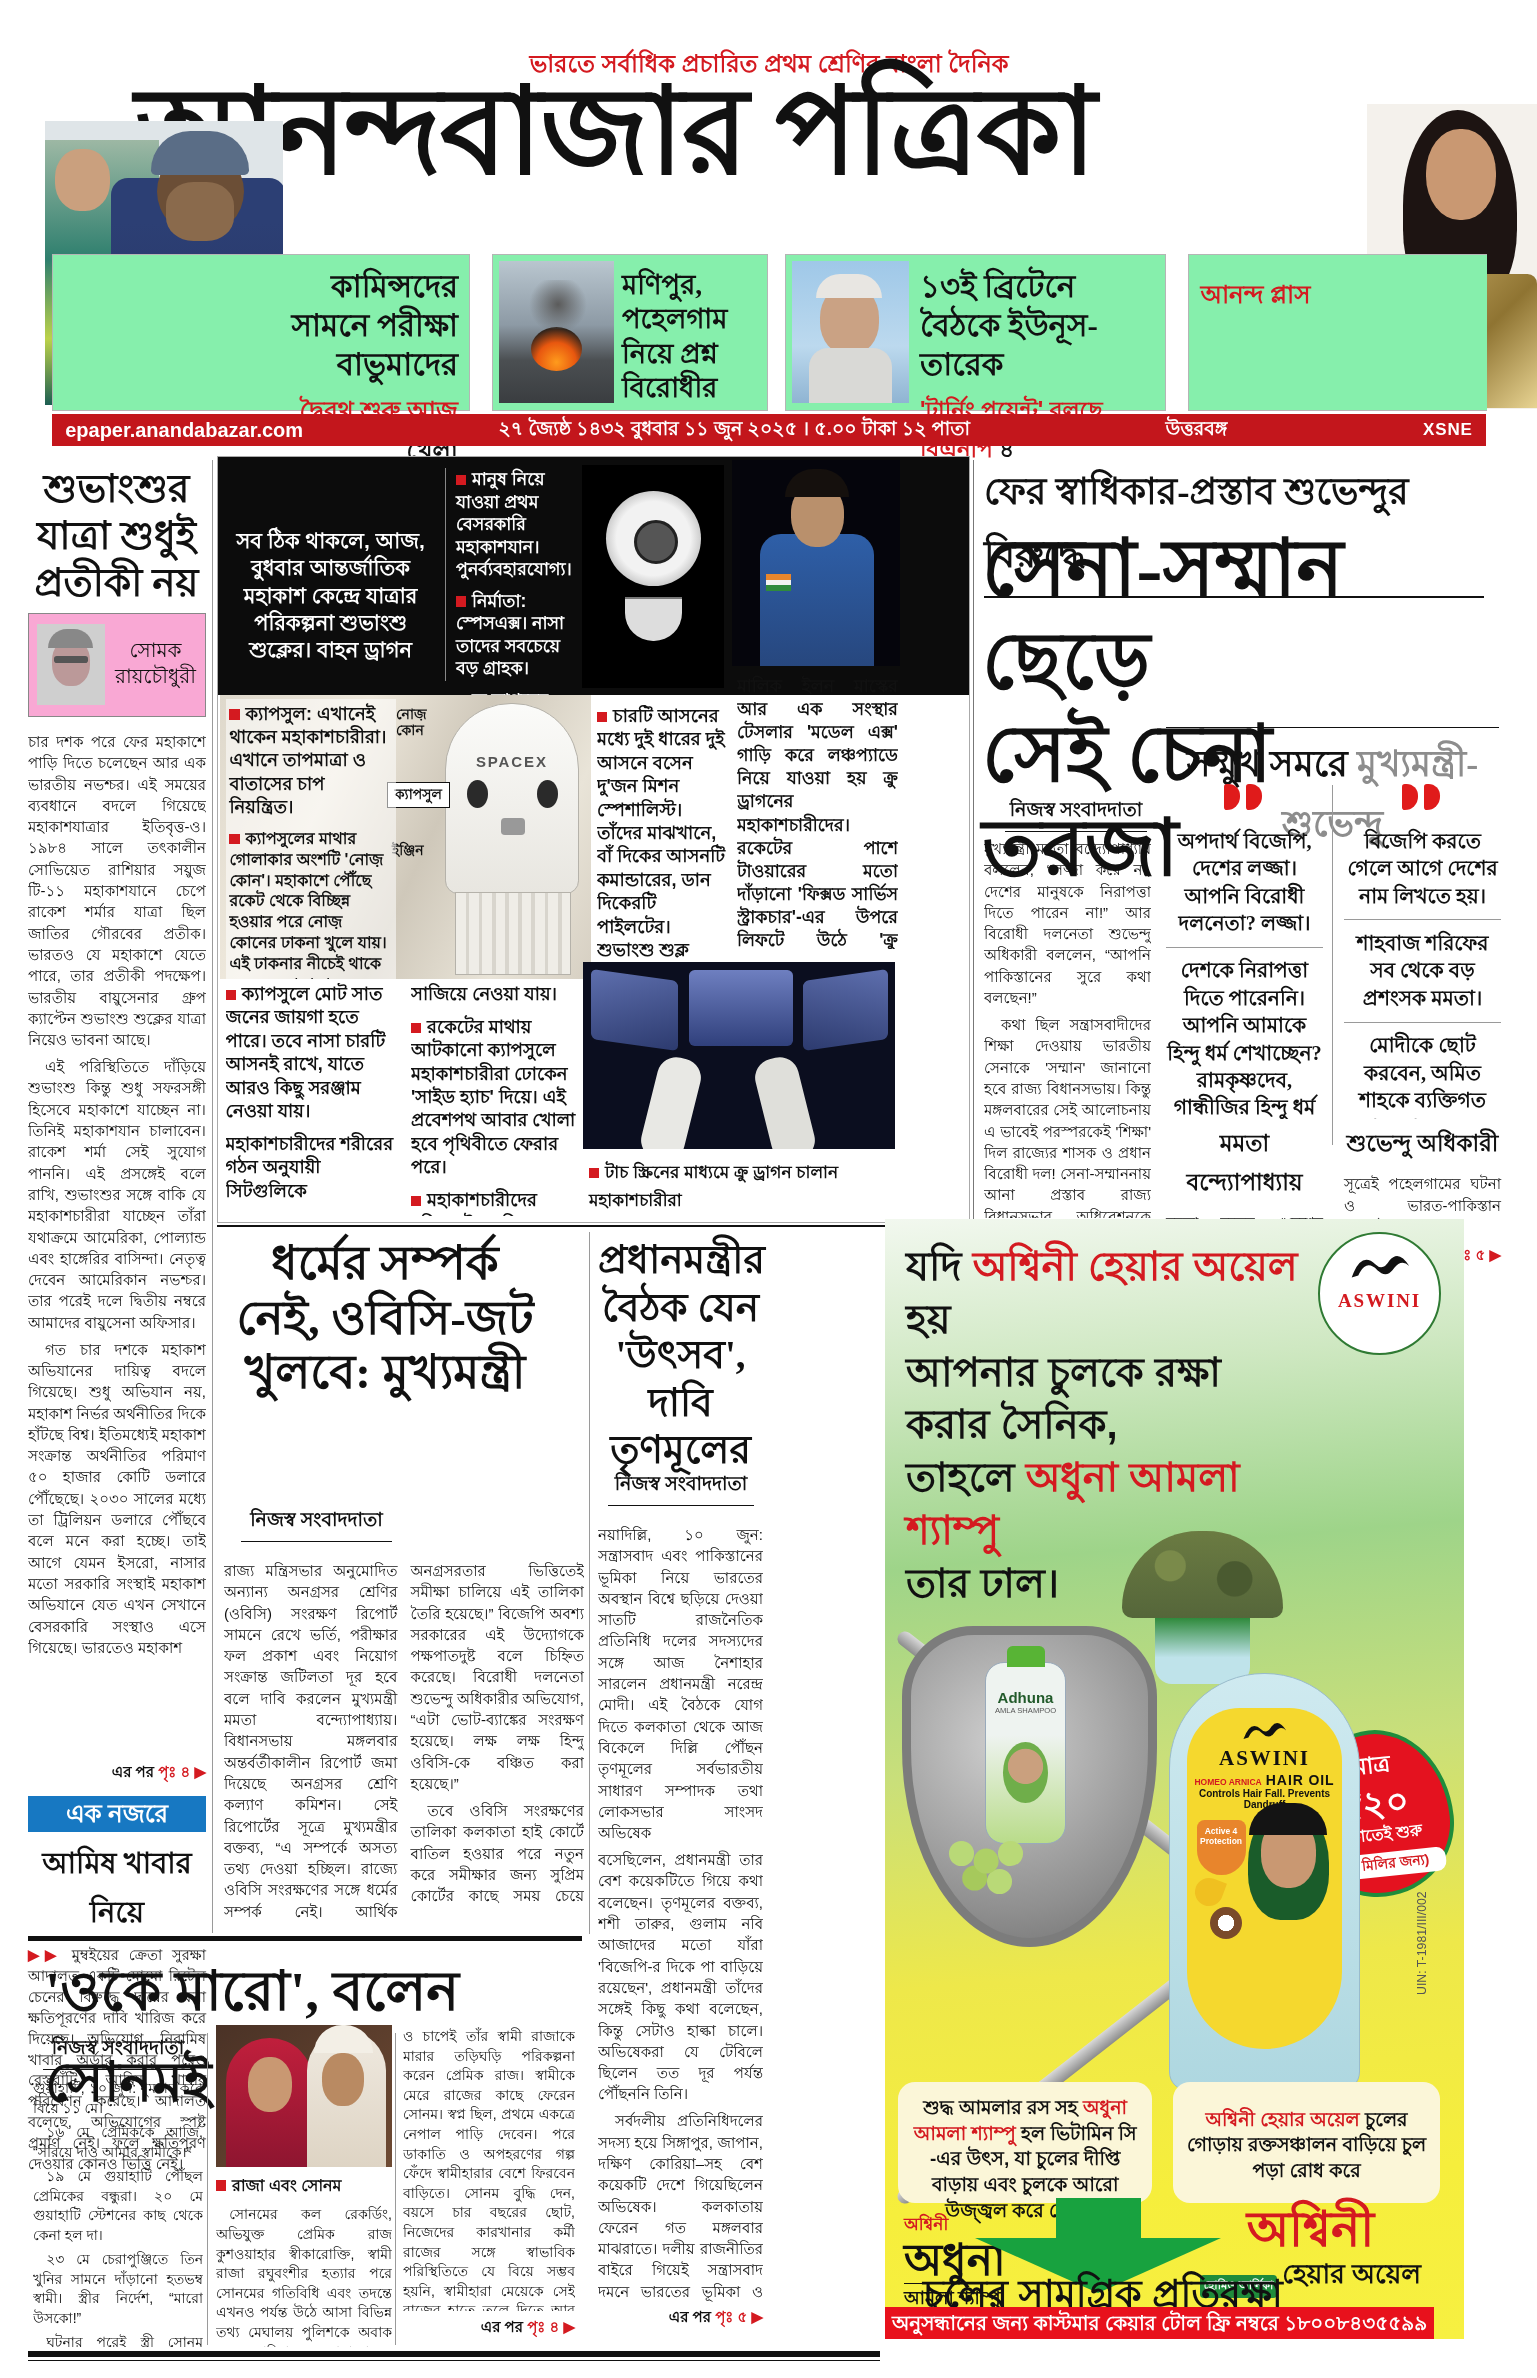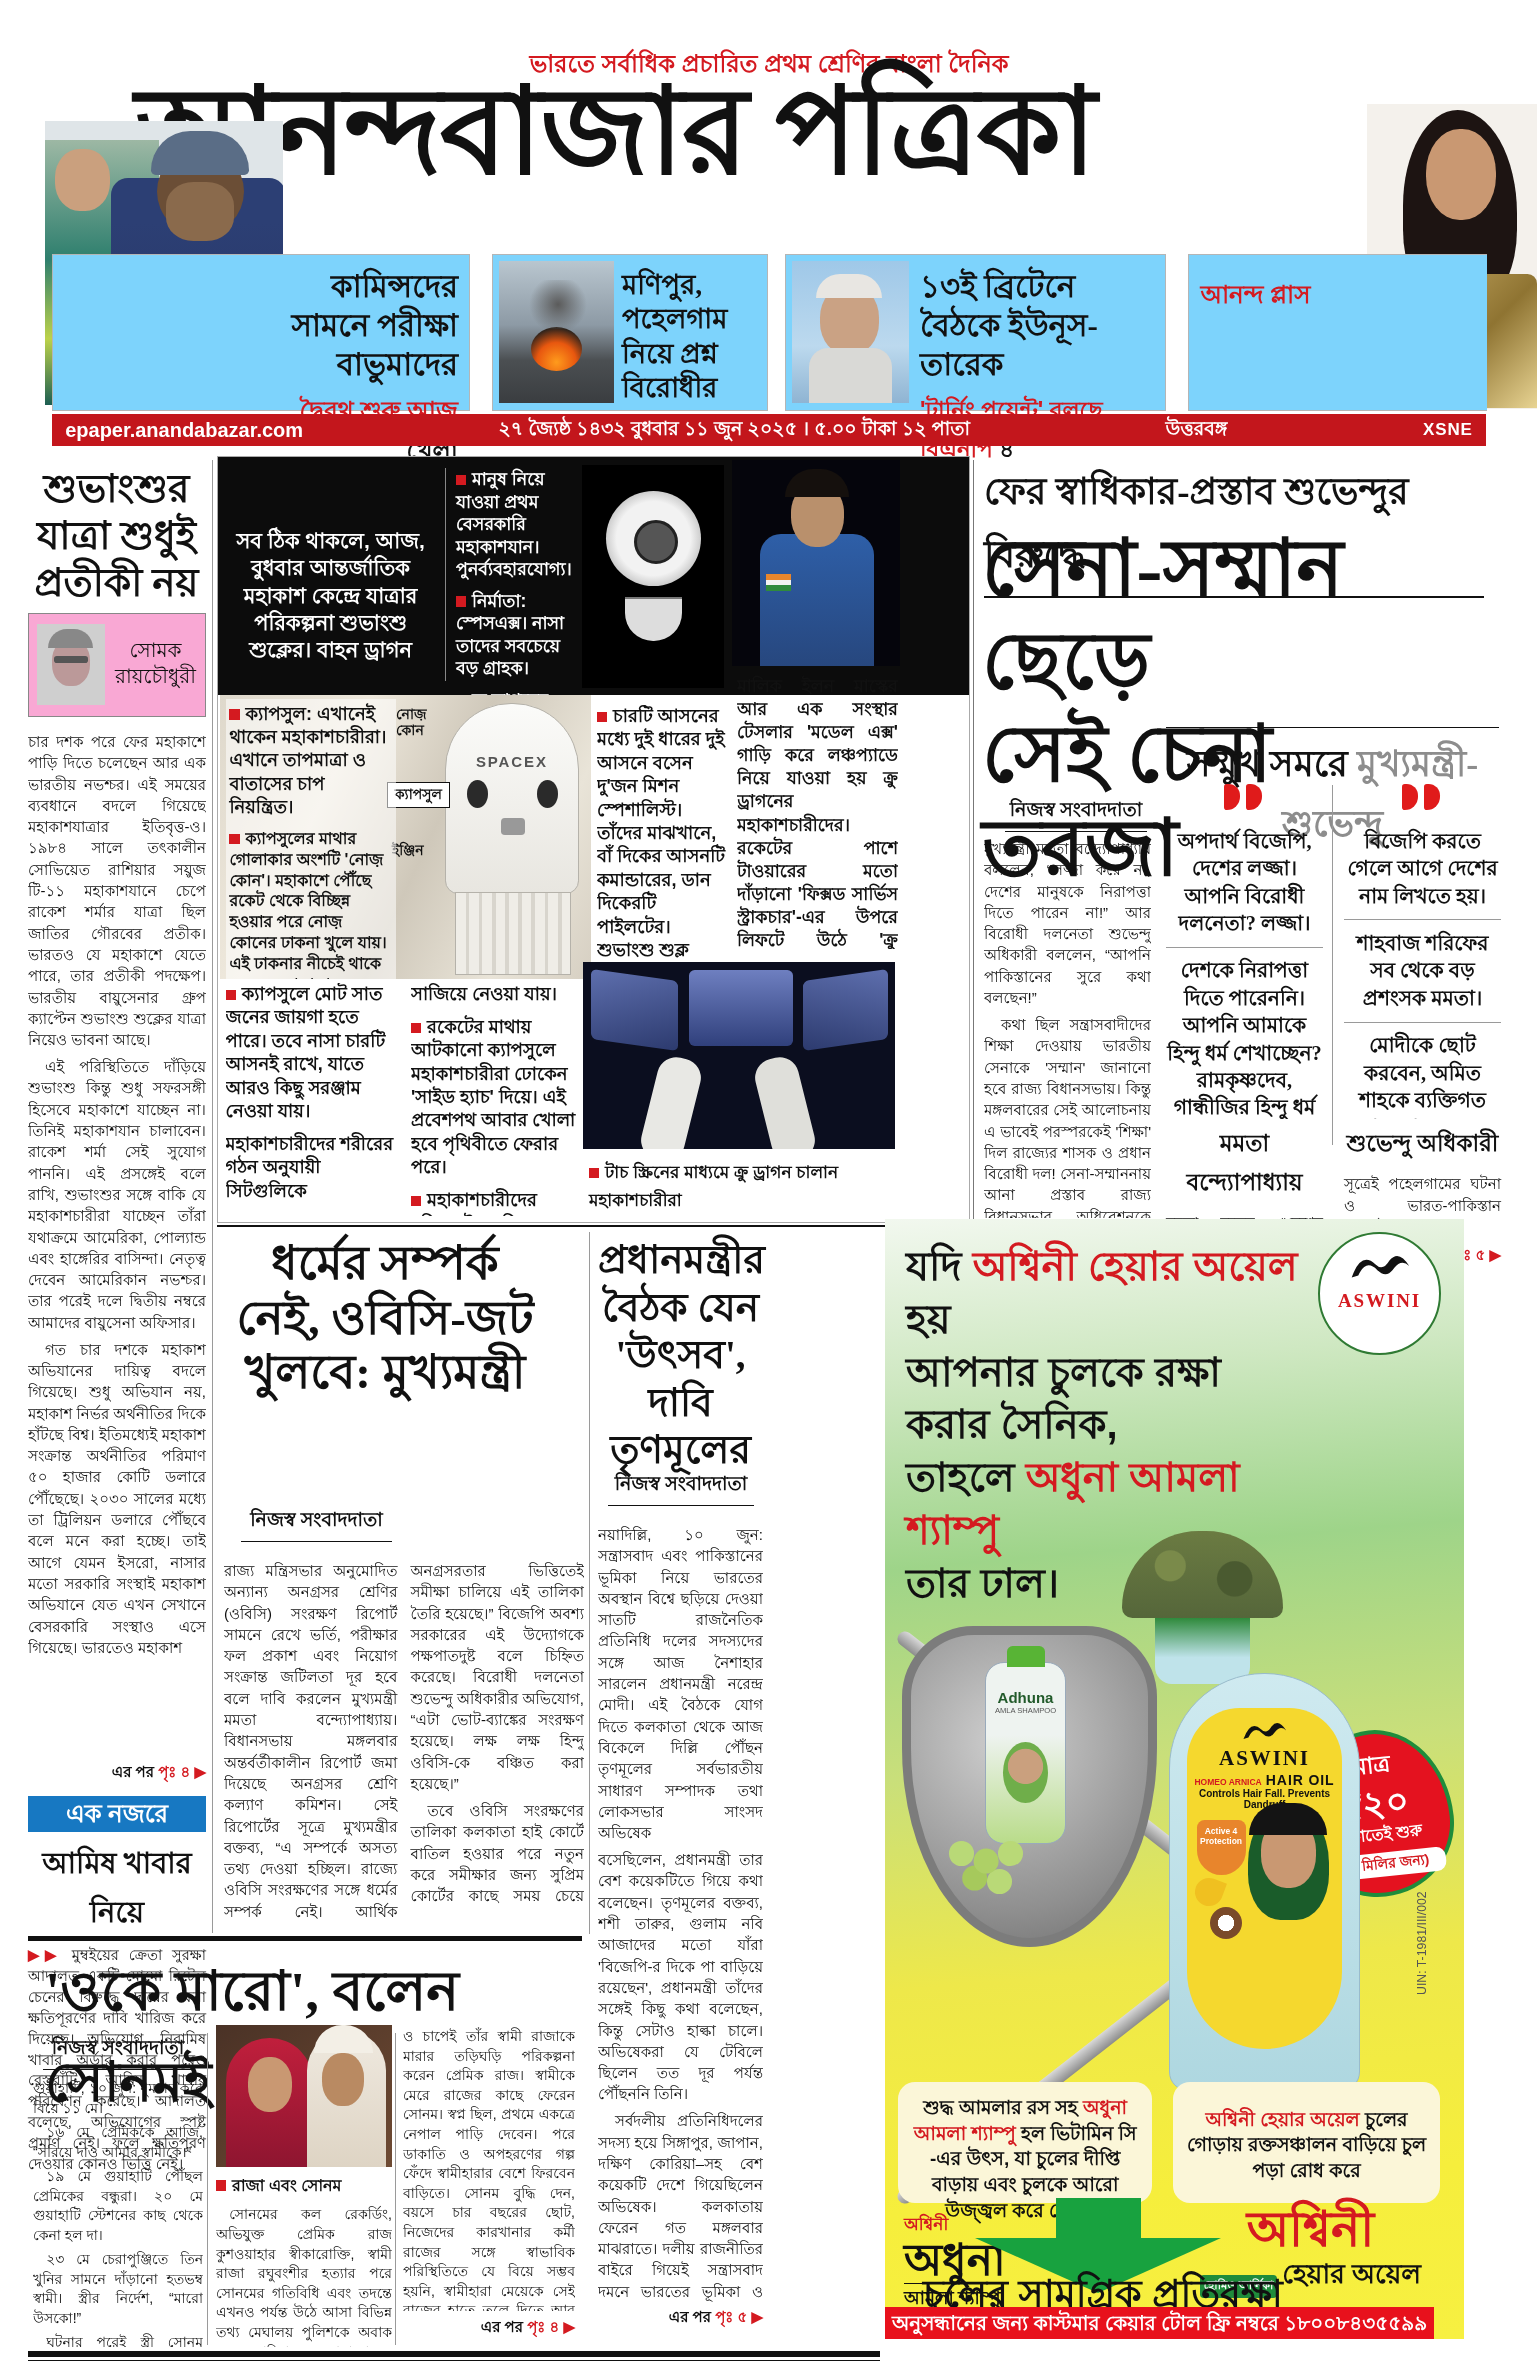--- a/index.html
+++ b/index.html
@@ -12,21 +12,21 @@
   .wh{color:#fff;}
   .gray{color:#8d8d8d;}
   .c{text-align:center;}
   .r{text-align:right;}
   .j{text-align:justify;}
   .body-text{font-size:15px;line-height:1.42;text-align:justify;}
   .body-sm{font-size:14px;line-height:1.4;text-align:justify;}
   .vline{position:absolute;width:0.9px;background:#9a9a9a;}
   .hline{position:absolute;background:#111;}
   .photo{position:absolute;overflow:hidden;}
-  .teaser{position:absolute;top:254px;height:155px;background:#7dd3fc;border:0.9px solid #b5b5b5;}
+  .teaser{position:absolute;top:254px;height:155px;background:#86efac;border:0.9px solid #b5b5b5;}
   .teaser-title{font-size:31px;line-height:1.25;font-weight:bold;font-family:"Liberation Serif",serif;}
   .teaser-sub{font-size:24.6px;font-weight:bold;margin-top:7.6px;}
   .byline{font-weight:bold;font-size:19px;text-align:center;border-bottom:1.9px solid #111;padding-bottom:3.8px;}
   .more{font-size:15px;font-weight:bold;text-align:right;}
   .sq{display:inline-block;width:10.4px;height:10.4px;background:#d41a20;margin-right:5.7px;}
   .sqc{display:inline-block;width:11.4px;height:11.4px;background:#25aed4;margin:0 4.7px 0 9.5px;}
   .qm{display:inline-block;width:16px;height:25.6px;background:#e01b1b;border-radius:2.8px 11.4px 13.2px 2.8px;box-shadow:22px 0 0 #e01b1b;margin-bottom:5.7px;}
   .qitem{border-bottom:0.9px solid #9a9a9a;padding:9.5px 0;font-family:"Liberation Serif",serif;
          font-weight:bold;font-size:20.3px;line-height:1.35;text-align:center;}
   .qitem:last-child{border-bottom:none;}

